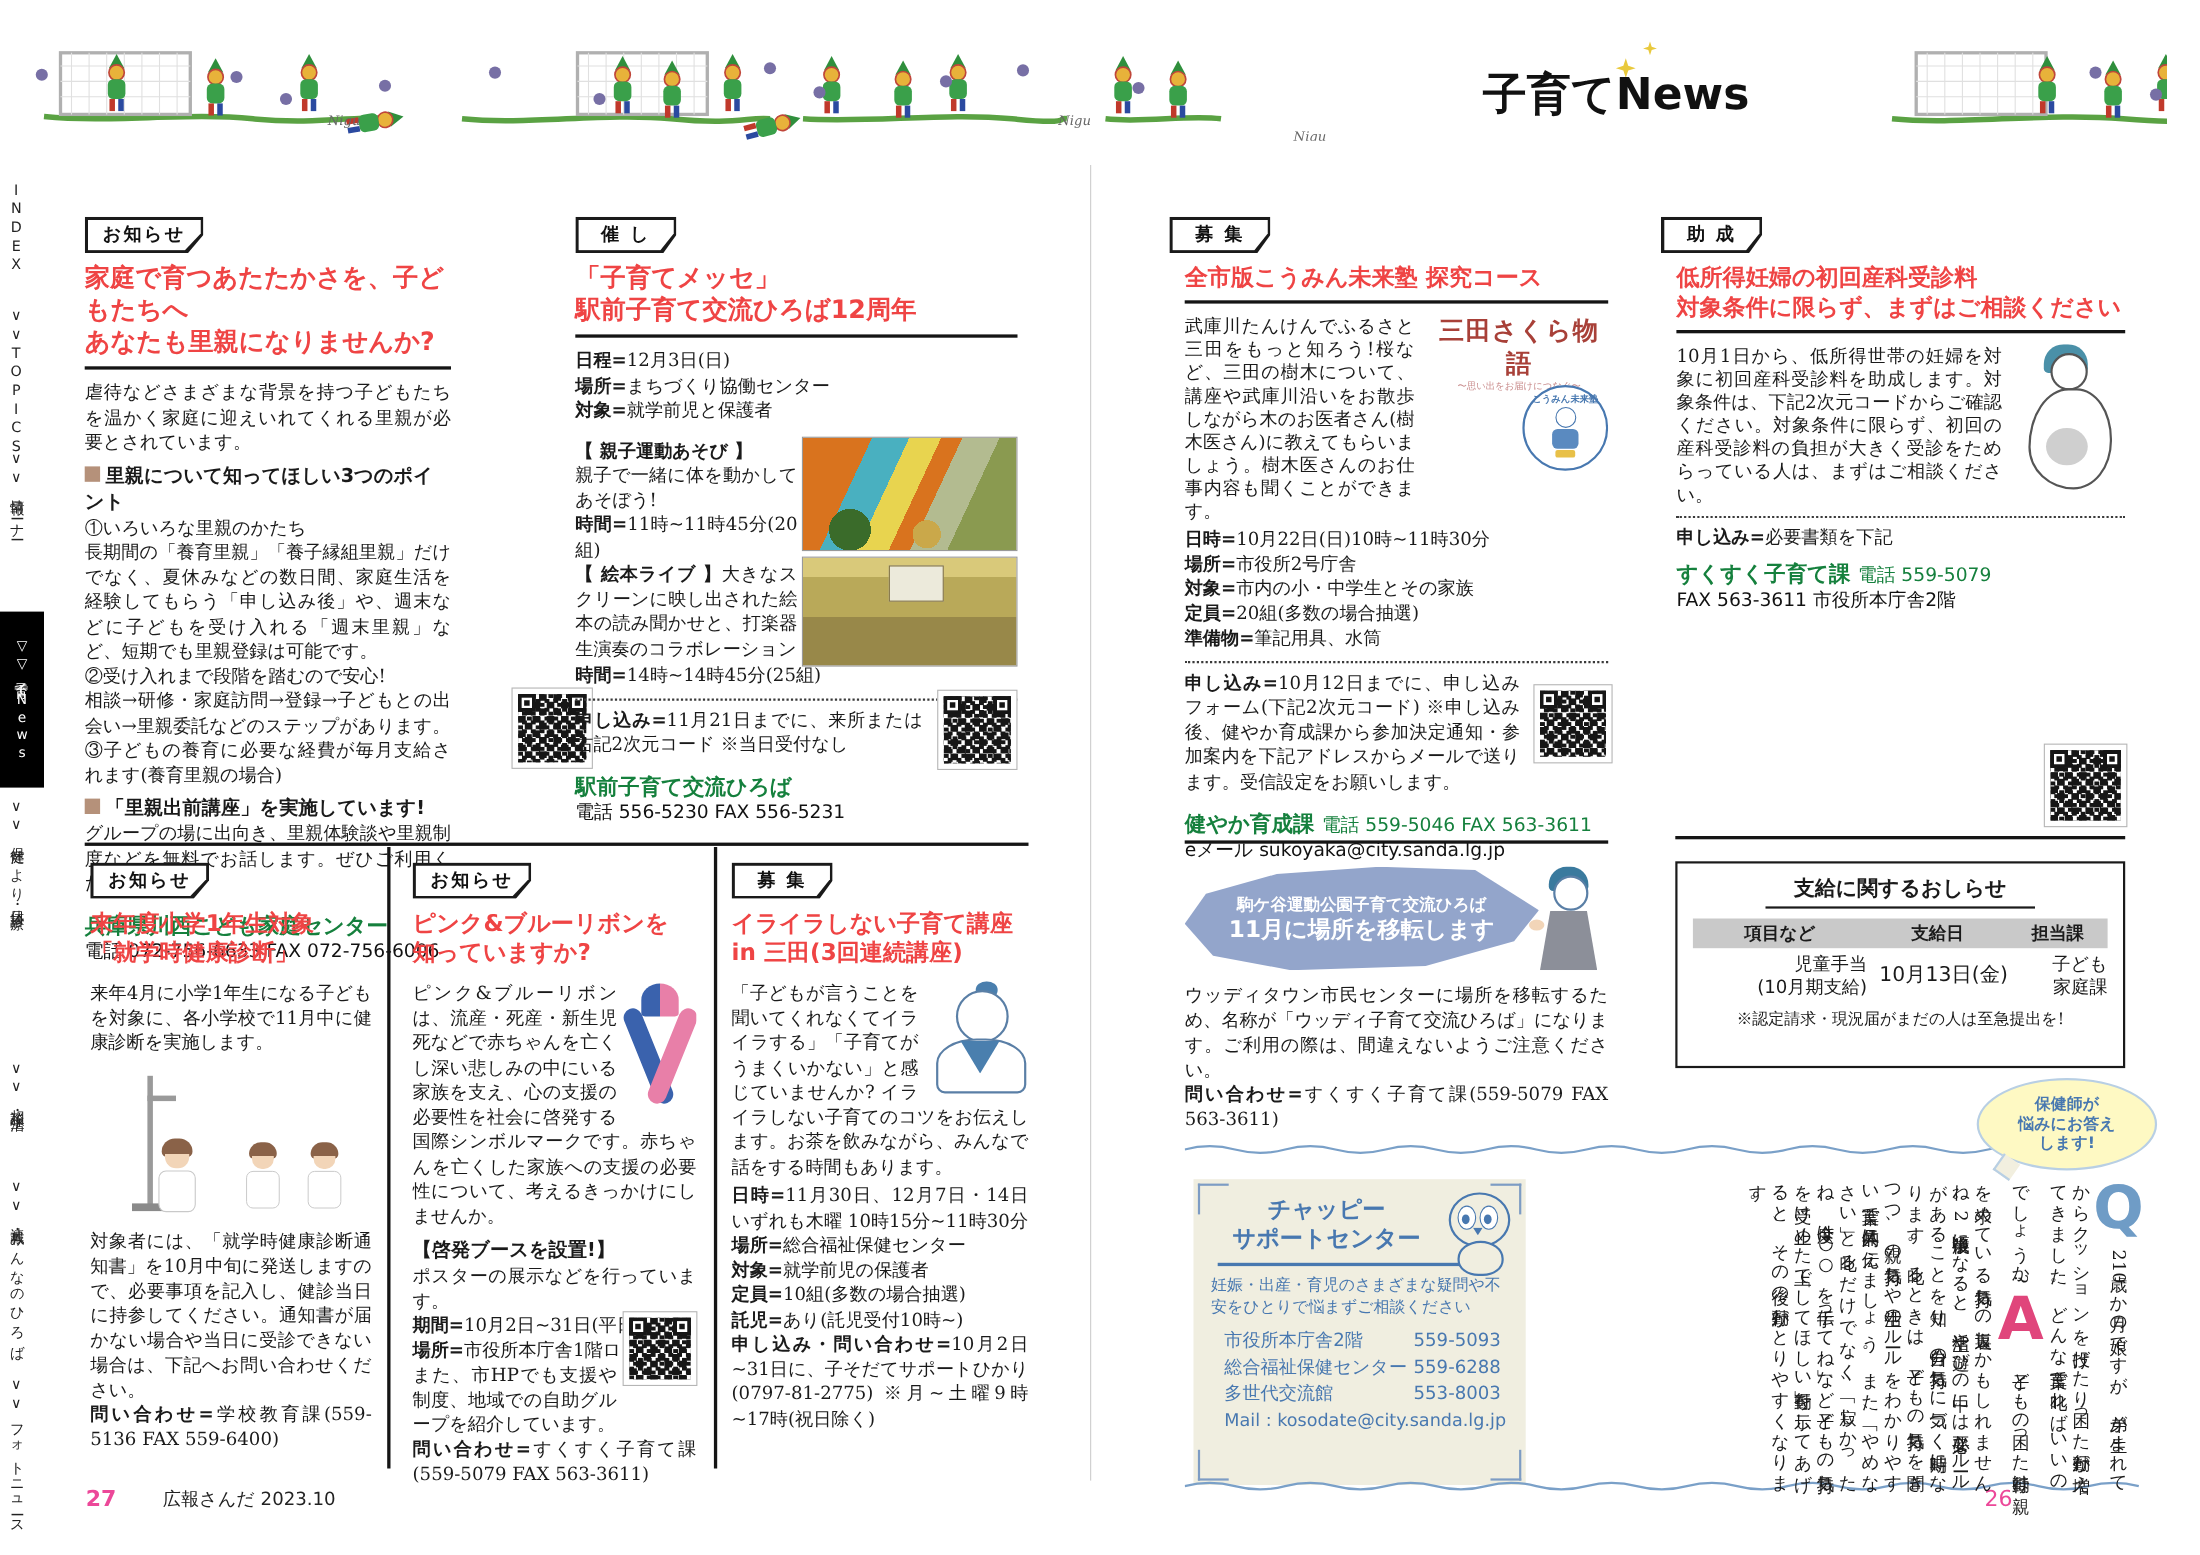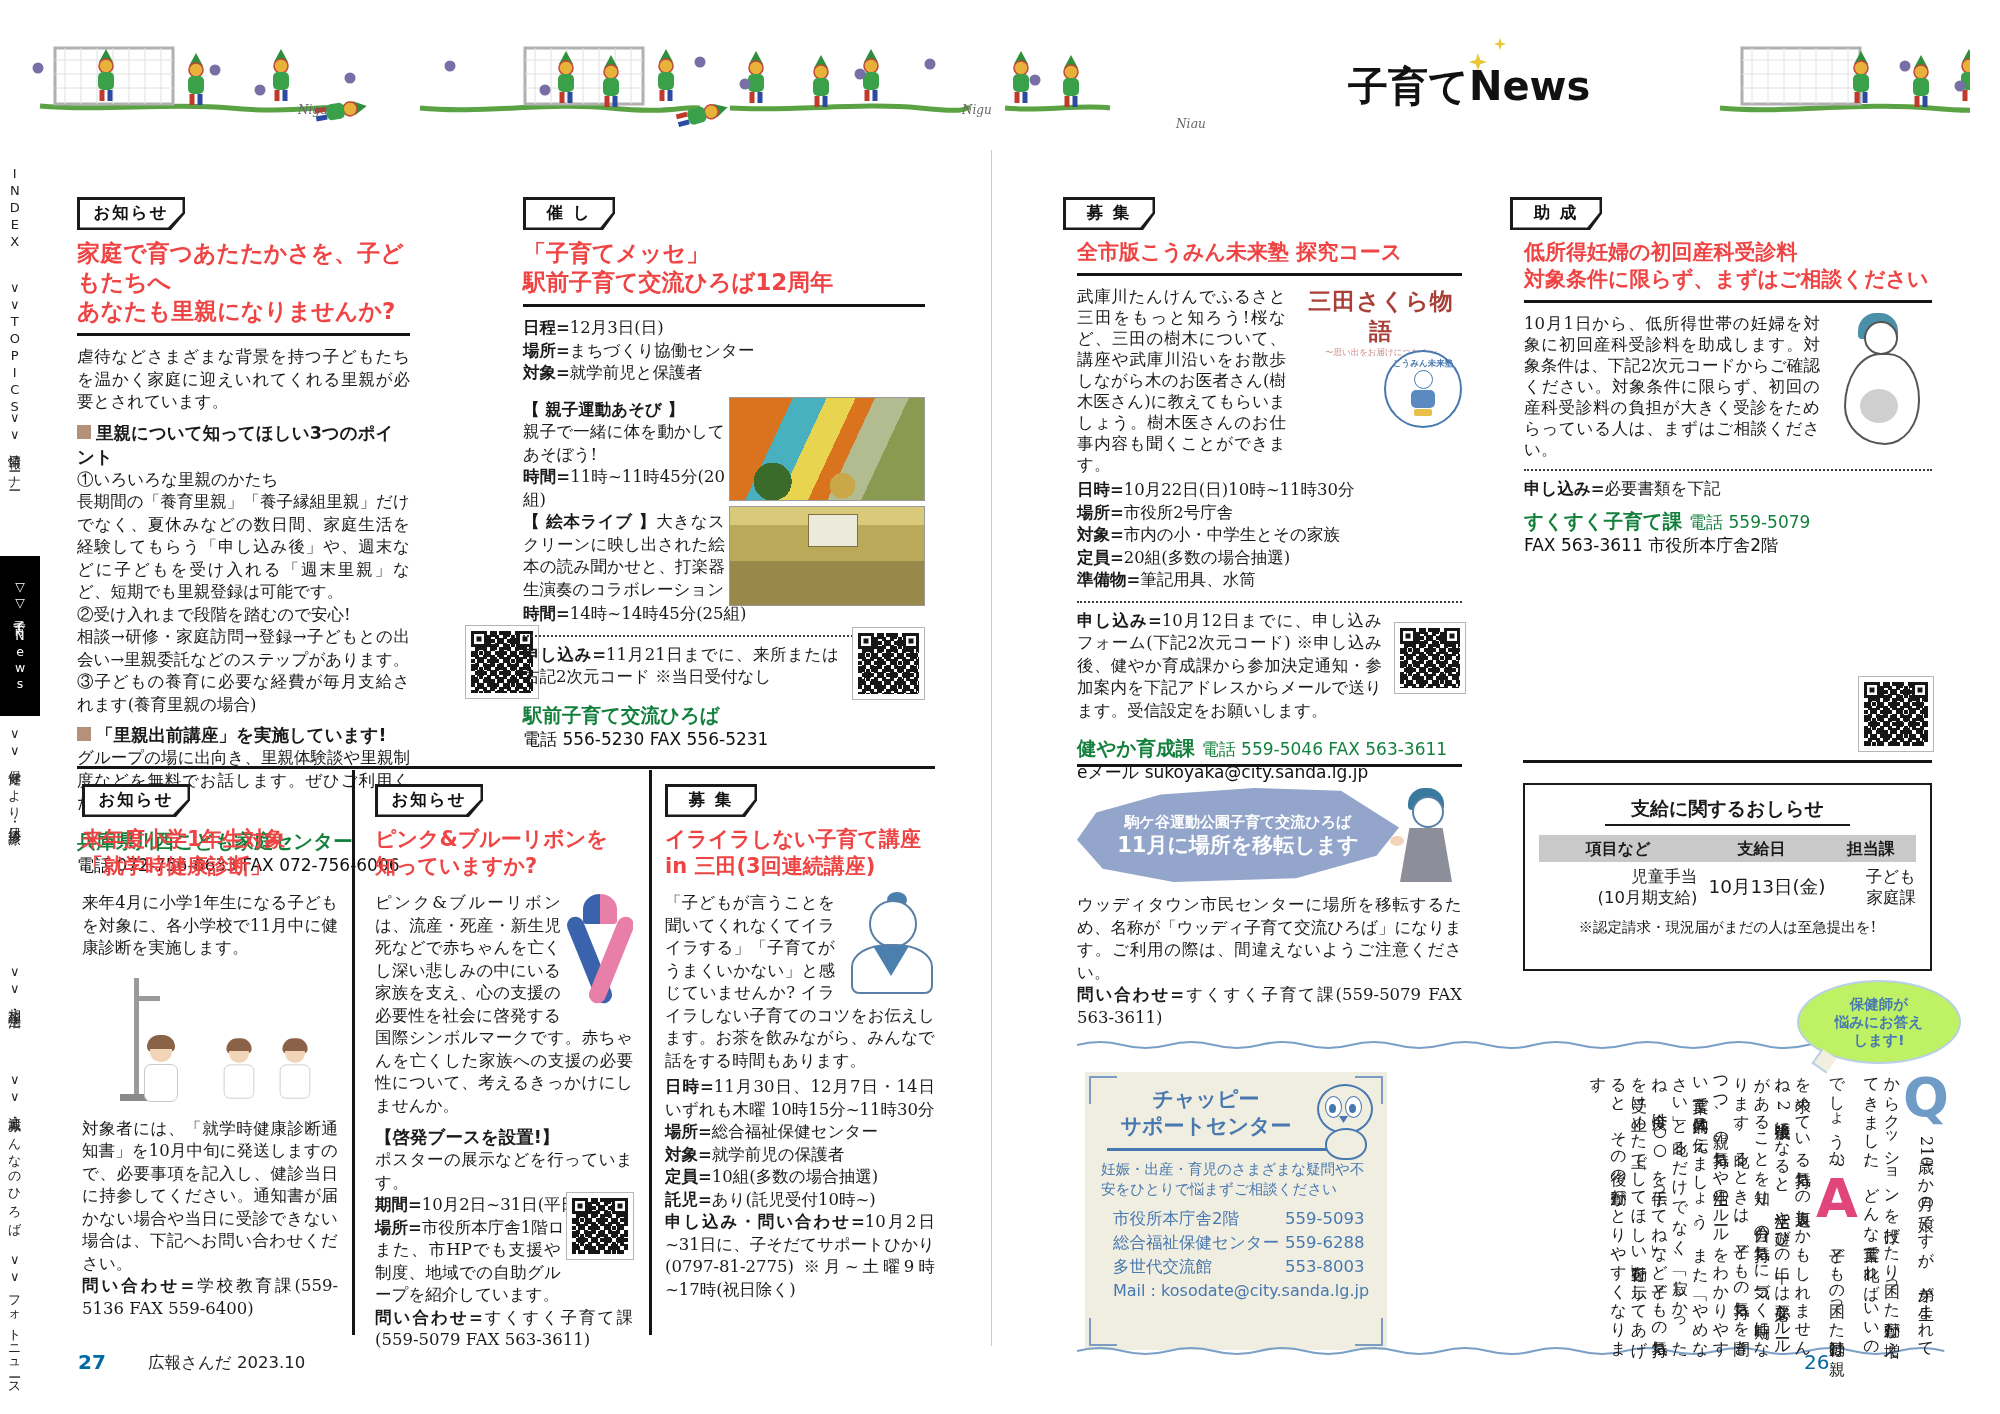--- a/index.html
+++ b/index.html
@@ -119,37 +119,37 @@
   .shikyu{position:absolute;left:1523px;top:783px;width:409px;height:188px;border:2.5px solid #1a1a1a;box-sizing:border-box;padding:10px 14px;}
   .shikyu .tt{text-align:center;}
   .shikyu .tt span{display:inline-block;font:700 19px/26px "DejaVu Sans",sans-serif;border-bottom:2px solid #1a1a1a;padding:0 26px 3px;}
   .shikyu .hd{display:flex;background:#c9c9c9;margin-top:9px;font:700 16px/27px "DejaVu Sans",sans-serif;text-align:center;}
   .shikyu .dr{display:flex;align-items:center;text-align:right;margin-top:4px;}
   .shikyu .c1{width:42%;} .shikyu .c2{width:34%;} .shikyu .c3{width:24%;}
   .shikyu .dr .c1,.shikyu .dr .c3{font:16.5px/21px "DejaVu Sans",sans-serif;}
   .shikyu .dr .c2{font:18.5px/22px "DejaVu Sans",sans-serif;}
   .shikyu .nt{font:14.5px/20px "DejaVu Serif",serif;text-align:center;margin-top:9px;}
   
-  .hoken-bubble{position:absolute;left:1797px;top:980px;width:160px;height:80px;background:#bef264;border:2px solid #b8cfe4;border-radius:50%;
+  .hoken-bubble{position:absolute;left:1797px;top:980px;width:160px;height:80px;background:#fef9c3;border:2px solid #b8cfe4;border-radius:50%;
     display:flex;flex-direction:column;align-items:center;justify-content:center;z-index:4;}
   .hoken-bubble div{font:700 14.5px/18px "DejaVu Sans",sans-serif;color:#4878b0;}
   .hoken-bubble::after{content:"";position:absolute;left:16px;bottom:-8px;width:16px;height:16px;background:#f2efdf;
     border-left:2px solid #b8cfe4;border-bottom:2px solid #b8cfe4;transform:rotate(35deg);}
   .qa{position:absolute;left:1393px;top:1066px;width:557px;height:282px;writing-mode:vertical-rl;
     font:16px/20.5px "DejaVu Serif",serif;color:#1a1a1a;text-align:justify;z-index:2;}
   .qa .big{writing-mode:horizontal-tb;display:inline-block;font:700 54px/56px "DejaVu Sans",sans-serif;
     width:48px;height:58px;text-align:center;margin:4px 0 8px;}
   .qa .bq{color:#6f9cc6;} .qa .ba{color:#e0457b;}
   .wave{position:absolute;left:1077px;width:913px;height:14px;z-index:1;}
   
   .vline{position:absolute;width:3px;background:#151515;}
   .hline{position:absolute;height:3px;background:#151515;}
   .foldline{position:absolute;left:991px;top:150px;width:1px;height:1196px;background:#cccccc;}
   
-  .pn{position:absolute;font:700 20px/24px "DejaVu Sans",sans-serif;color:#0369a1;}
+  .pn{position:absolute;font:700 20px/24px "DejaVu Sans",sans-serif;color:#ec4899;}
   .ft{position:absolute;font:16.5px/24px "DejaVu Sans",sans-serif;color:#222;}
 </style>
 </head>
 <body>
 
 <div id="page">
 
   <svg class="abs" style="left:30px;top:28px;" width="1940" height="100" viewBox="0 0 1940 100">
     <defs>
       <g id="g-goal">

